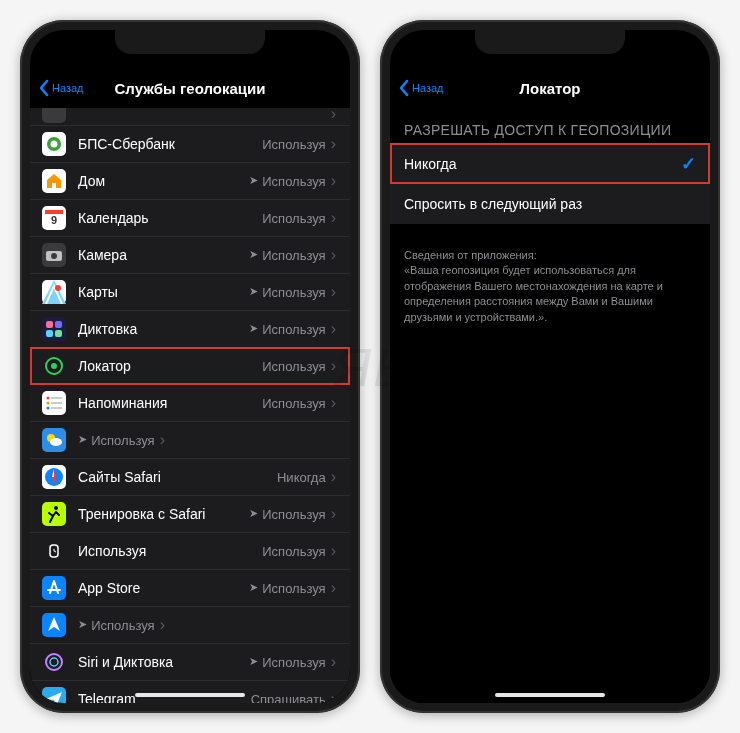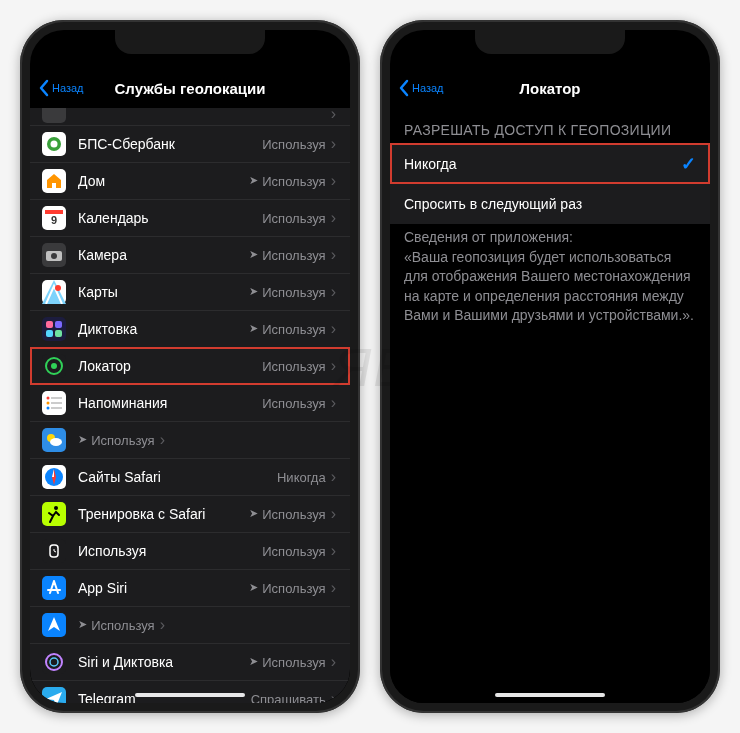--- a/index.html
+++ b/index.html
@@ -129,22 +129,22 @@
     background: #1c1c1e;
     border-bottom: 0.5px solid #2c2c2e;
     color: #fff;
     font-size: 14px;
     position: relative;
   }
   .option-row:last-of-type { border-bottom: none; }
   .check { color: #0a84ff; font-size: 18px; font-weight: 600; }
   .footer-text {
     color: #8e8e93;
-    font-size: 14px;
-    padding: 4px 14px;
+    font-size: 11px;
+    padding: 24px 14px;
     line-height: 1.4;
   }
   .home-indicator {
     position: absolute;
     bottom: 6px;
     left: 50%;
     transform: translateX(-50%);
     width: 110px;
     height: 4px;
     background: #fff;
@@ -405,21 +405,21 @@
     <span class="chevron">›</span>
 
   </div>
           <div class="row">
     <div class="app-icon">
               <svg width="24" height="24" viewBox="0 0 24 24">
                 <rect width="24" height="24" rx="5" fill="#0a84ff"></rect>
                 <path d="M12 5 L8 17 M12 5 L16 17 M6 14 H18" stroke="#fff" stroke-width="2" stroke-linecap="round"></path>
               </svg>
             </div>
-    <span class="app-name">App Siri</span>
+    <span class="app-name">App Store</span>
     <span class="app-status">
       <span class="loc-arrow">➤</span>
       <span>Используя</span>
     </span>
     <span class="chevron">›</span>
 
   </div>
           <div class="row">
     <div class="app-icon">
               <svg width="24" height="24" viewBox="0 0 24 24">

